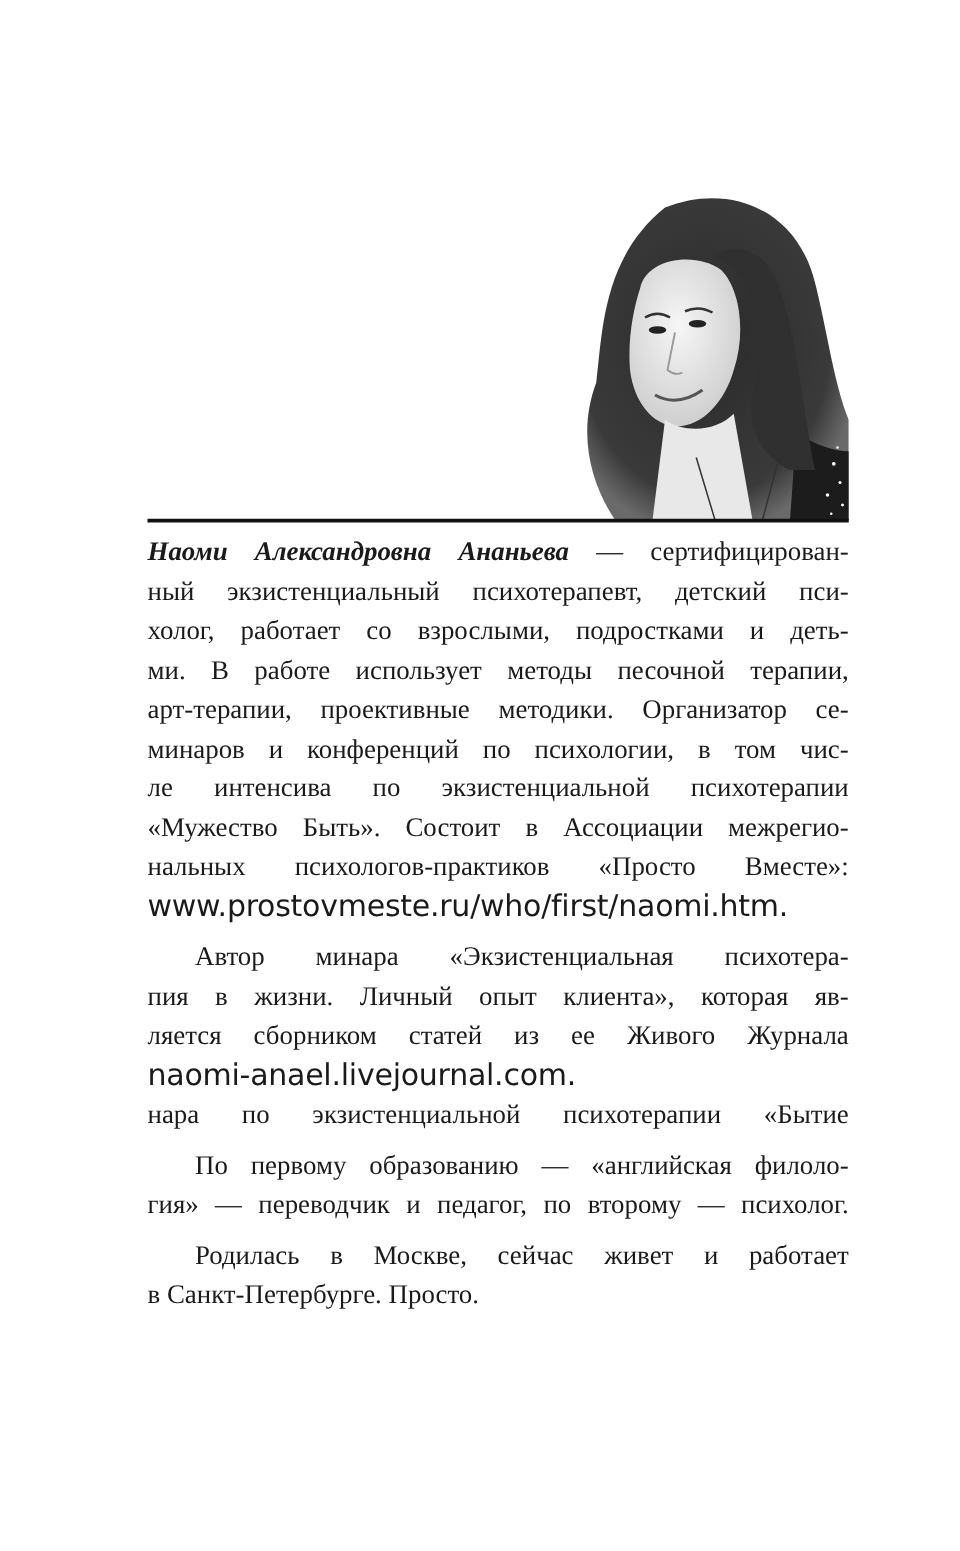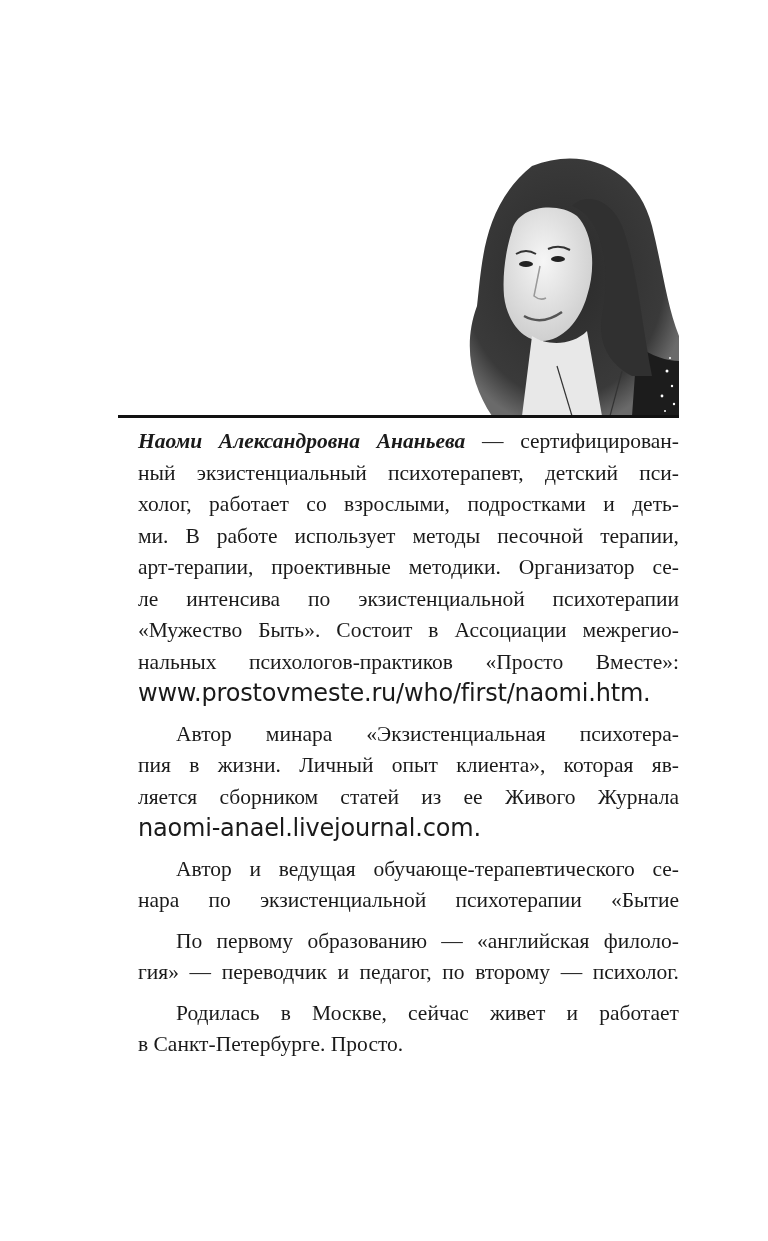--- a/index.html
+++ b/index.html
@@ -1,20 +1,20 @@
 <!DOCTYPE html>
 <html><head>
 <meta charset="utf-8">
 <style>
   html, body { margin: 0; padding: 0; background: #ffffff; }
   body { width: 768px; height: 1241px; position: relative; overflow: hidden; font-family: "Liberation Serif", "DejaVu Serif", serif; color: #1a1a1a; }
   .photo { position: absolute; left: 462px; top: 146px; width: 217px; height: 270px; }
   .rule { position: absolute; left: 118px; top: 415px; width: 561px; height: 3px; background: #111; }
   .text { position: absolute; left: 118px; top: 426px; width: 561px; font-size: 21.5px; line-height: 31.5px; }
-  .line { display: block; white-space: nowrap; text-align: justify; text-align-last: justify; height: 31.5px; margin-left: 20px; }
+  .line { display: block; white-space: nowrap; text-align: justify; text-align-last: justify; height: 31.5px; }
   .line.last { text-align-last: left; }
   .indent { padding-left: 38px; }
   .gap { margin-top: 9px; }
   .name { font-weight: bold; font-style: italic; }
   .url { font-family: "DejaVu Sans", "Liberation Sans", sans-serif; font-size: 24px; letter-spacing: -0.2px; }
 </style>
 </head>
 <body>
 
 <div class="photo">
@@ -71,31 +71,31 @@
 </div>
 
 <div class="rule"></div>
 
 <div class="text">
   <span class="line"><span class="name">Наоми Александровна Ананьева</span><span> — сертифицирован-</span></span>
   <span class="line">ный экзистенциальный психотерапевт, детский пси-</span>
   <span class="line">холог, работает со взрослыми, подростками и деть-</span>
   <span class="line">ми. В работе использует методы песочной терапии,</span>
   <span class="line">арт-терапии, проективные методики. Организатор се-</span>
+  <span class="line">минаров и конференций по психологии, в том чис-</span>
   <span class="line">ле интенсива по экзистенциальной психотерапии</span>
   <span class="line">«Мужество Быть». Состоит в Ассоциации межрегио-</span>
   <span class="line">нальных психологов-практиков «Просто Вместе»:</span>
   <span class="line last url">www.prostovmeste.ru/who/first/naomi.htm.</span>
 
   <span class="line indent gap">Автор минара «Экзистенциальная психотера-</span>
   <span class="line">пия в жизни. Личный опыт клиента», которая яв-</span>
   <span class="line">ляется сборником статей из ее Живого Журнала</span>
   <span class="line last url">naomi-anael.livejournal.com.</span>
 
-  <span class="line indent gap">Автор и ведущая обучающе-терапевтического се-</span>
   <span class="line">нара по экзистенциальной психотерапии «Бытие</span>
 
   <span class="line indent gap">По первому образованию — «английская филоло-</span>
   <span class="line">гия» — переводчик и педагог, по второму — психолог.</span>
 
   <span class="line indent gap">Родилась в Москве, сейчас живет и работает</span>
   <span class="line last">в Санкт-Петербурге. Просто.</span>
 </div>
 
 </body></html>

